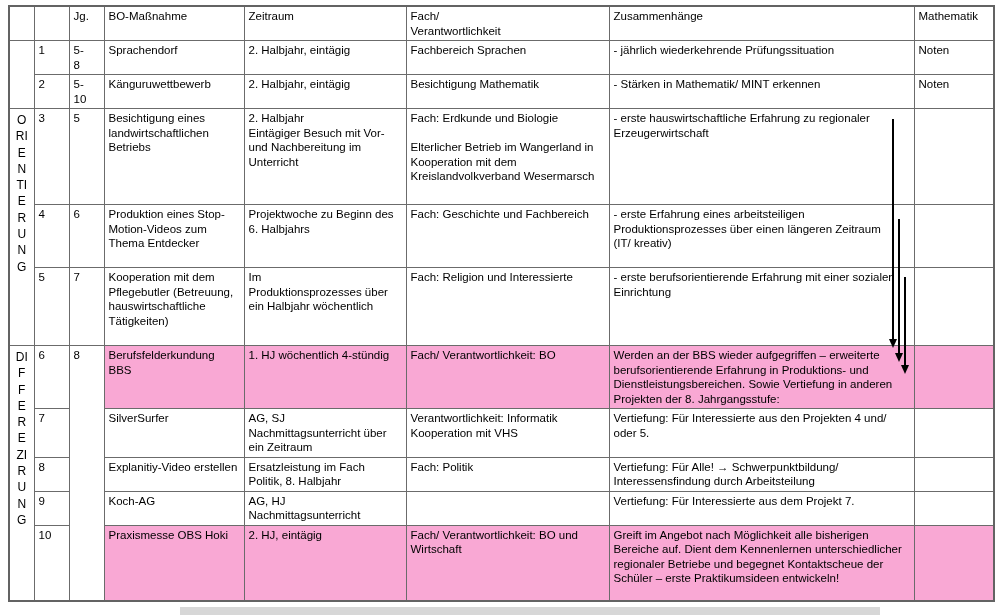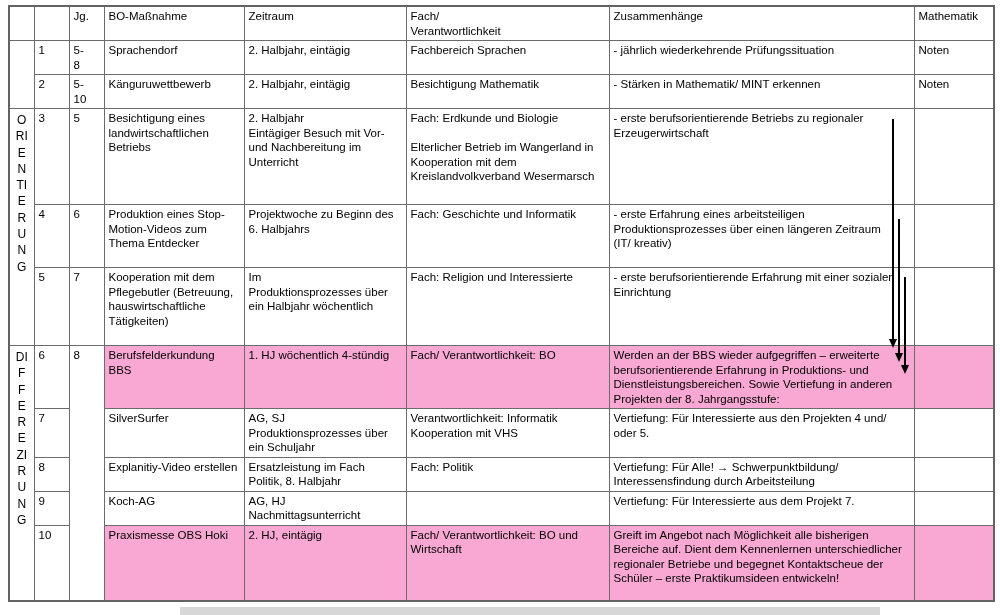--- a/index.html
+++ b/index.html
@@ -115,30 +115,30 @@
     <tr style="height:96px">
       <td rowspan="3" class="vcell"><div class="vlabel">ORIENTIERUNG</div></td>
       <td>3</td>
       <td>5</td>
       <td>Besichtigung eines landwirtschaftlichen Betriebs</td>
       <td>2. Halbjahr
 Eintägiger Besuch mit Vor- und Nachbereitung im Unterricht</td>
       <td>Fach: Erdkunde und Biologie
 
 Elterlicher Betrieb im Wangerland in Kooperation mit dem Kreislandvolkverband Wesermarsch</td>
-      <td>- erste berufsorientierende Betriebs zu regionaler Erzeugerwirtschaft</td>
+      <td>- erste hauswirtschaftliche Erfahrung zu regionaler Erzeugerwirtschaft</td>
       <td></td>
     </tr>
 
     <tr style="height:63px">
       <td>4</td>
       <td>6</td>
       <td>Produktion eines Stop-Motion-Videos zum Thema Entdecker</td>
       <td>Projektwoche zu Beginn des 6. Halbjahrs</td>
-      <td>Fach: Geschichte und Informatik</td>
+      <td>Fach: Geschichte und Fachbereich</td>
       <td>- erste Erfahrung eines arbeitsteiligen Produktionsprozesses über einen längeren Zeitraum
 (IT/ kreativ)</td>
       <td></td>
     </tr>
 
     <tr style="height:78px">
       <td>5</td>
       <td>7</td>
       <td>Kooperation mit dem Pflegebutler (Betreuung, hauswirtschaftliche Tätigkeiten)</td>
       <td>Im
@@ -156,21 +156,21 @@
       <td class="sh">1. HJ wöchentlich 4-stündig</td>
       <td class="sh">Fach/ Verantwortlichkeit: BO</td>
       <td class="sh">Werden an der BBS wieder aufgegriffen – erweiterte berufsorientierende Erfahrung in Produktions- und Dienstleistungsbereichen. Sowie Vertiefung in anderen Projekten der 8. Jahrgangsstufe:</td>
       <td class="sh"></td>
     </tr>
 
     <tr style="height:45px">
       <td>7</td>
       <td>SilverSurfer</td>
       <td>AG, SJ
-Produktionsprozesses über ein Schuljahr</td>
+Nachmittagsunterricht über ein Zeitraum</td>
       <td>Verantwortlichkeit: Informatik Kooperation mit VHS</td>
       <td>Vertiefung: Für Interessierte aus den Projekten 4 und/ oder 5.</td>
       <td></td>
     </tr>
 
     <tr style="height:33px">
       <td>8</td>
       <td>Explanitiy-Video erstellen</td>
       <td>Ersatzleistung im Fach Politik, 8. Halbjahr</td>
       <td>Fach: Politik</td>

